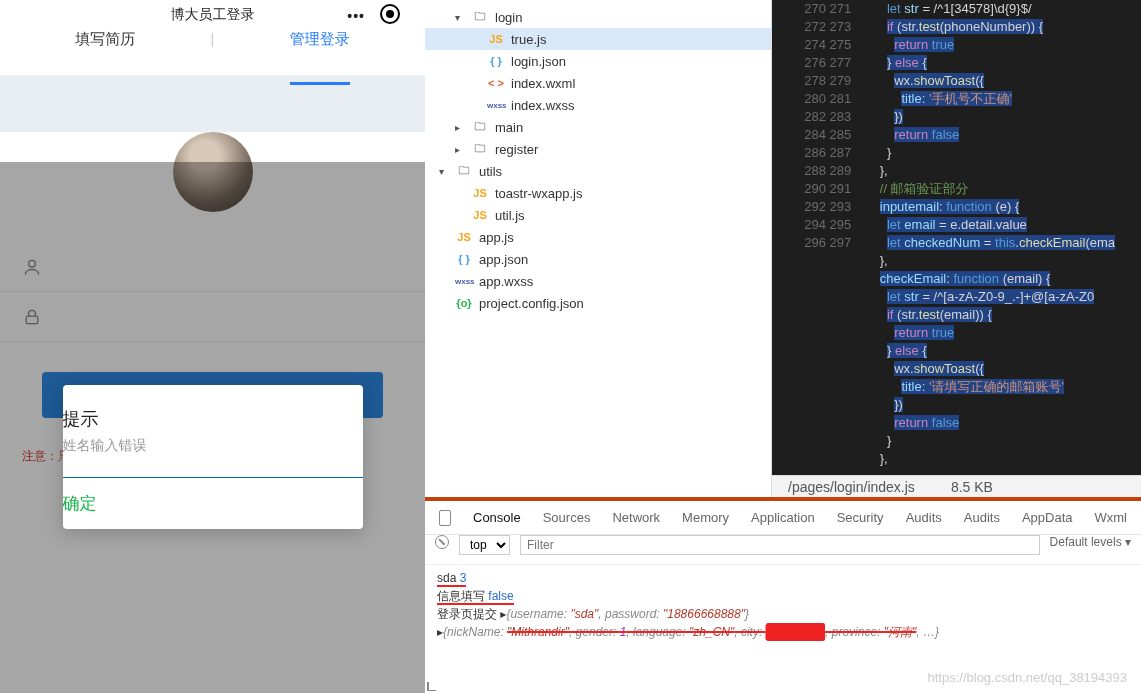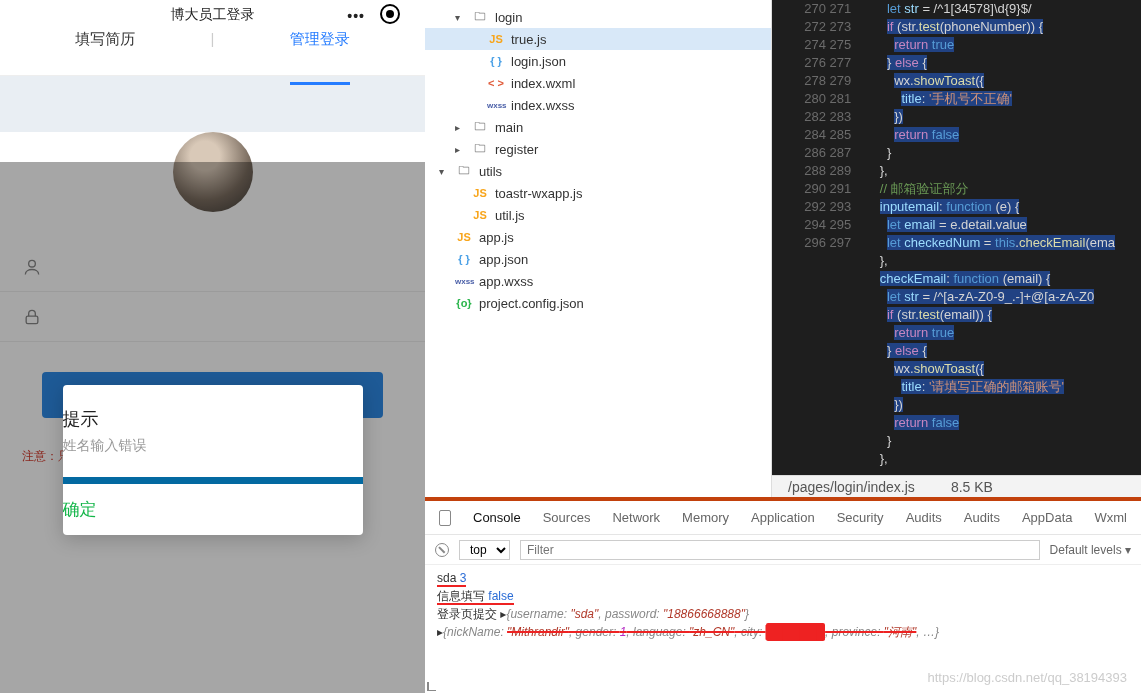--- a/index.html
+++ b/index.html
@@ -19,21 +19,21 @@
 .avatar{width:80px;height:80px;border-radius:50%;margin:56px auto 30px;background:radial-gradient(circle at 40% 30%,#d9c9b8 0 20%,#7b6d60 60%,#3d3a36 100%);display:block}
 .input-row{height:50px;border-bottom:1px solid #eee;display:flex;align-items:center;padding:0 22px;color:#999}
 .input-row svg{width:20px;height:20px;stroke:#888;fill:none;stroke-width:1.6}
 .login-btn{margin:30px 42px;height:46px;background:#2f8be6;color:#fff;border-radius:4px;display:flex;align-items:center;justify-content:center;font-size:17px}
 .notice{color:#d43c2e;font-size:12px;padding:0 22px}
 
 .mask{position:absolute;inset:30px 0 0 0;background:rgba(0,0,0,.35)}
 .dialog{position:absolute;left:50%;top:253px;transform:translateX(-50%);width:300px;background:#fff;border-radius:4px;box-shadow:0 4px 20px rgba(0,0,0,.2);overflow:hidden}
 .dialog .title{padding:22px 0 6px;font-size:18px;color:#222}
 .dialog .msg{font-size:14px;color:#999;padding-bottom:22px}
-.dialog .ok{border-top:7px solid #0369a1;color:#12b548;font-size:17px;padding:14px 0}
+.dialog .ok{border-top:1px solid #0369a1;color:#12b548;font-size:17px;padding:14px 0}
 
 .tree{flex:0 0 347px;height:497px;border-right:1px solid #ddd;padding:6px 0 0 0;font-size:13px;color:#333;overflow:hidden}
 .tree-row{display:flex;align-items:center;height:22px;padding-left:14px;gap:6px}
 .tree-row.selected{background:#d8e8f8}
 .tree-row .arrow{width:10px;display:inline-block;color:#555;font-size:10px}
 .tree-row .ico{width:18px;text-align:center;font-size:11px;font-weight:bold}
 .ico.folder{color:#888}
 .ico.js{color:#f8a51b}
 .ico.json{color:#4aa0e6}
 .ico.wxml{color:#e05b3a}
@@ -46,21 +46,21 @@
 .gutter{background:#1e1e1e;color:#6b6b6b;text-align:right;padding:0 14px 0 8px}
 .codebody{white-space:pre;padding-right:26px}
 .k{color:#c586c0}.b{color:#569cd6}.f{color:#dcdcaa}.s{color:#ce9178}.c{color:#6a9955}.v{color:#9cdcfe}
 .sel{background:#214283}
 .statusbar{height:22px;background:#f3f3f3;border-top:1px solid #ddd;font-size:14px;color:#555;display:flex;align-items:center;padding:0 16px;gap:36px}
 
 .devtools{position:absolute;left:425px;right:0;top:497px;bottom:0;border-top:4px solid #c2410c;background:#fff;display:flex;flex-direction:column;font-size:13px}
 .dt-tabs{height:34px;display:flex;align-items:center;gap:22px;padding:0 14px;color:#666;border-bottom:1px solid #e5e5e5}
 .dt-tabs .sq{width:16px;height:16px;border:1.5px solid #888;border-radius:2px}
 .dt-tabs .active{color:#111}
-.dt-filter{height:30px;display:flex;align-items:center;gap:10px;padding:0 10px;border-bottom:1px solid #eee;color:#666;font-size:12px}
+.dt-filter{height:30px;display:flex;gap:10px;padding:0 10px;border-bottom:1px solid #eee;color:#666;font-size:12px}
 .dt-filter .ban{width:14px;height:14px;border:1.5px solid #888;border-radius:50%;position:relative}
 .dt-filter .ban::after{content:"";position:absolute;left:2px;top:5px;width:8px;height:1.5px;background:#888;transform:rotate(45deg)}
 .dt-filter select,.dt-filter input{border:1px solid #ccc;height:20px;font-size:12px;padding:0 6px;background:#fff}
 .dt-filter input{flex:1}
 .dt-out{flex:1;padding:4px 12px;font-family:Consolas,monospace;font-size:12px;color:#333;line-height:18px}
 .dt-out .row{white-space:pre}
 .red-under{border-bottom:2px solid #e22}
 .blue-l{color:#2a6cd6}
 .purple{color:#b52cc3}
 .darkred{color:#b13a2b}

